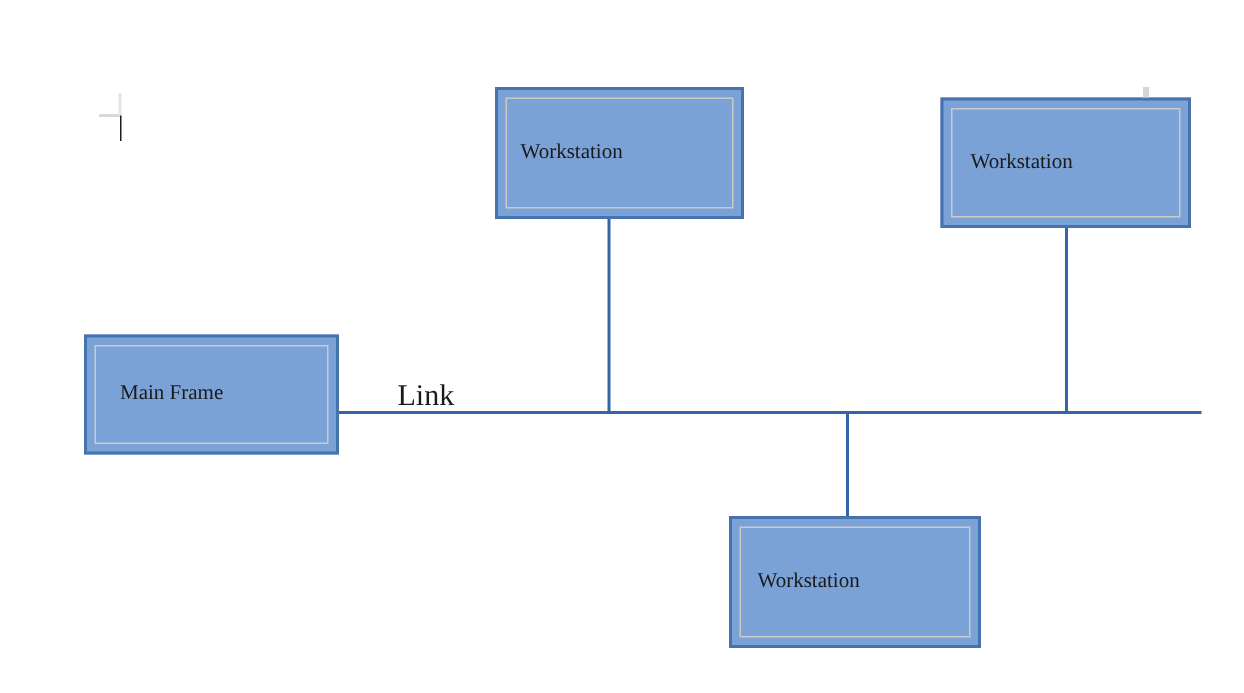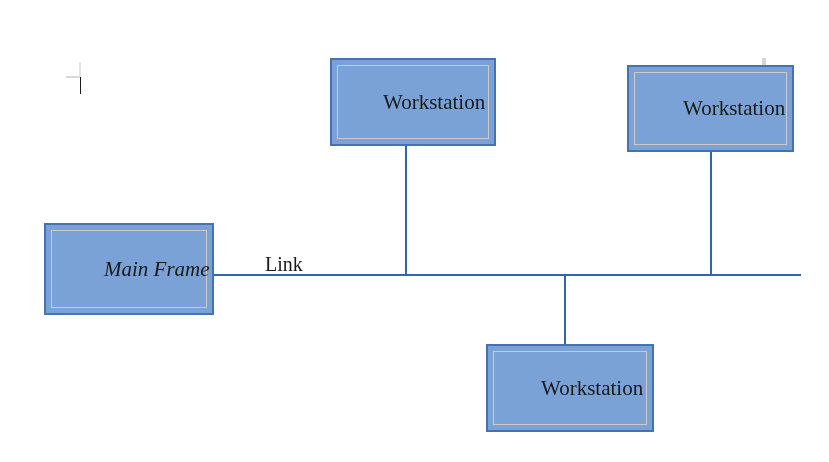--- a/index.html
+++ b/index.html
@@ -30,28 +30,27 @@
     position: absolute;
     left: 5px;
     top: 5px;
     right: 5px;
     bottom: 5px;
     border: 1.5px solid var(--node-inner-border, #CCCAC8);
     pointer-events: none;
   }
   .node-label {
     position: relative;
-    font-size: 21px;
+    font-size: 14px;
     color: var(--label-text, #1A1A1A);
     white-space: nowrap;
     z-index: 1;
-    margin-left: 36px;
   }
 
-  .node-mainframe        { left: 44px;  top: 223px; width: 170px; height: 92px; font-style: italic; }
+  .node-mainframe        { left: 56px;  top: 223px; width: 170px; height: 80px; }
   .node-mainframe .node-label { padding-left: 22px; }
 
   .node-ws-top           { left: 330px; top: 58px;  width: 166px; height: 88px; }
   .node-ws-top .node-label { padding-left: 15px; }
 
   .node-ws-right         { left: 627px; top: 65px;  width: 167px; height: 87px; }
   .node-ws-right .node-label { padding-left: 18px; }
 
   .node-ws-bottom        { left: 486px; top: 344px; width: 168px; height: 88px; }
   .node-ws-bottom .node-label { padding-left: 17px; }

